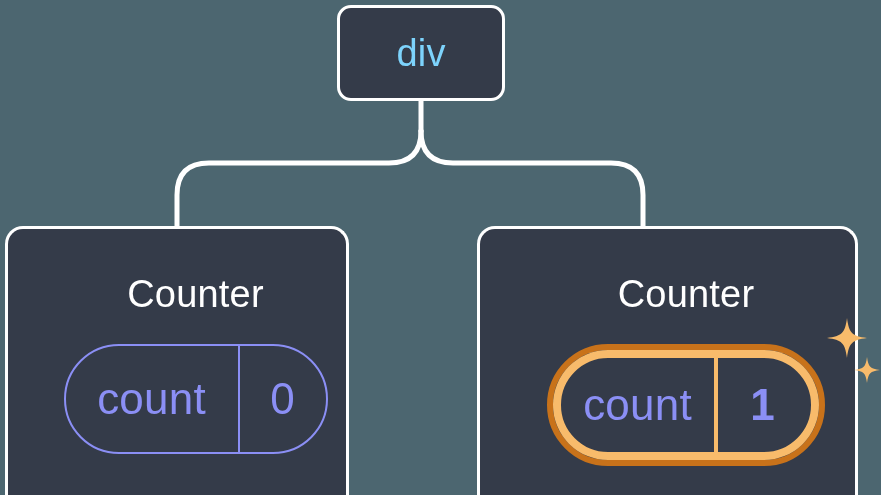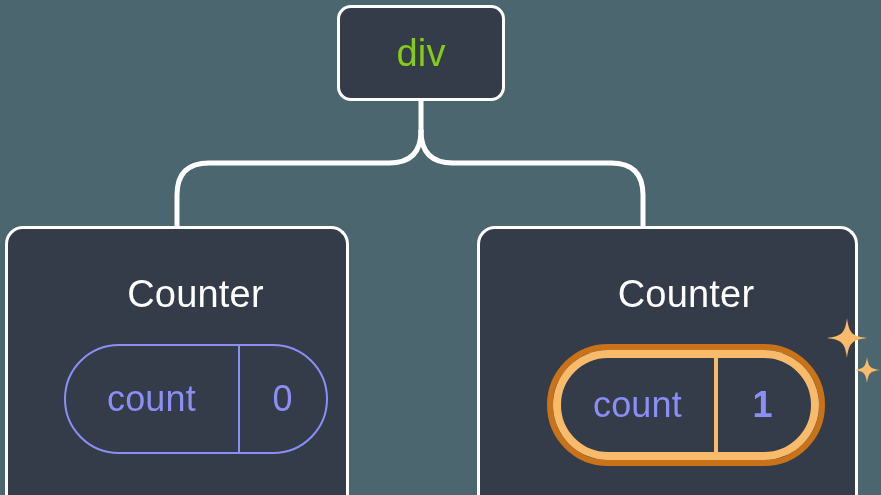--- a/index.html
+++ b/index.html
@@ -48,21 +48,21 @@
     left: 337px;
     top: 5px;
     width: 168px;
     height: 96px;
     border-radius: 14px;
     justify-content: center;
   }
   .node-root .node-title {
     font-size: 38px;
     line-height: 1;
-    color: #84cc16;
+    color: #7dd3fc;
     font-weight: 400;
     letter-spacing: 0.2px;
   }
 
   .node-child {
     top: 226px;
     height: 269px;
     border-bottom: none;
     border-bottom-left-radius: 0;
     border-bottom-right-radius: 0;
@@ -137,21 +137,21 @@
     border-left: 4px solid #f8bb6b;
   }
   .pill.highlight .pill-key,
   .pill.highlight .pill-val { color: #8b8ff5; }
   .pill.highlight .pill-val { font-weight: 700; }
 
   .pill-key, .pill-val {
     display: flex;
     align-items: center;
     justify-content: center;
-    font-size: 36px;
+    font-size: 44px;
     line-height: 1;
     letter-spacing: 0.2px;
     box-sizing: border-box;
   }
 
   
   .sparkles {
     position: absolute;
     right: -58px;
     top: -32px;

